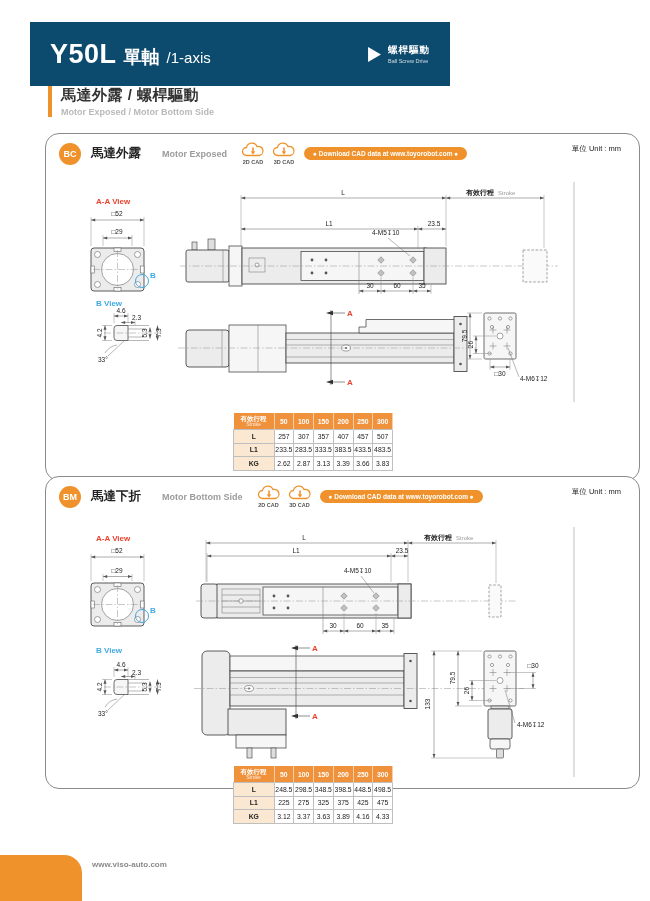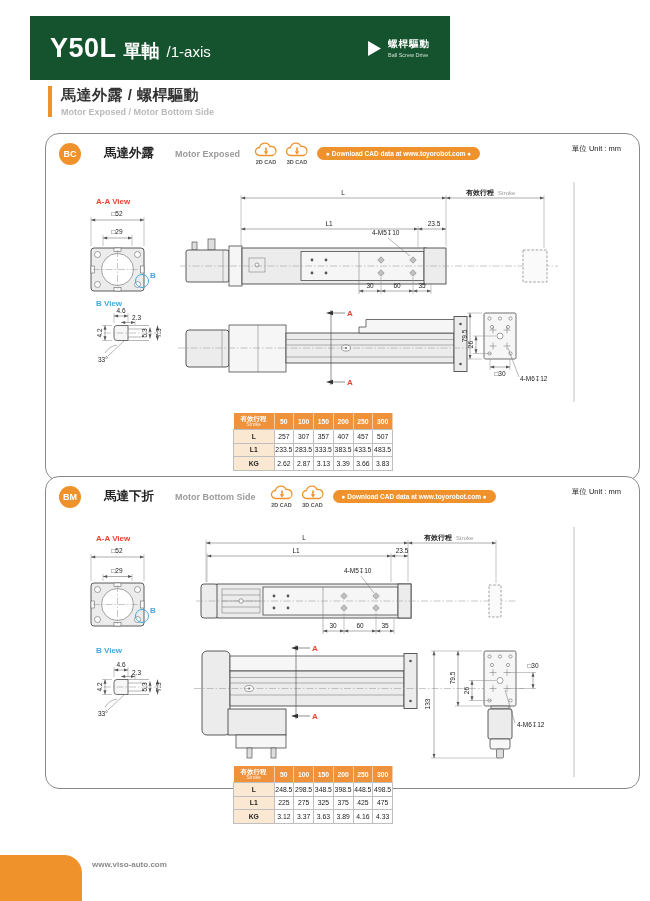--- a/index.html
+++ b/index.html
@@ -1,19 +1,19 @@
 <!DOCTYPE html>
 <html><head>
 <meta charset="utf-8">
 <style>
   html,body{margin:0;padding:0}
   body{width:650px;height:901px;position:relative;background:#fff;overflow:hidden;
        font-family:"Liberation Sans","DejaVu Sans",sans-serif}
   
-  .hdr{position:absolute;left:30px;top:16px;width:420px;height:64px;background:#14532d;color:#fff;
+  .hdr{position:absolute;left:30px;top:22px;width:420px;height:64px;background:#0c4a6e;color:#fff;
        display:flex;align-items:center;justify-content:space-between;padding:12px 20px;box-sizing:border-box}
   .hdr-title{display:flex;align-items:baseline;gap:7px}
   .model{font-size:27px;font-weight:bold;letter-spacing:.5px}
   .axis-zh{font-size:18px;font-weight:bold}
   .axis-en{font-size:15px}
   .hdr-badge{display:flex;align-items:center;gap:7px}
   .tri{width:13px;height:15px}
   .badge-zh{font-size:9.5px;font-weight:bold;letter-spacing:1px}
   .badge-en{font-size:5.5px;color:rgba(255,255,255,.8);margin-top:1px}
   
@@ -21,21 +21,21 @@
   .sect-title{font-size:15px;font-weight:bold;color:#333;letter-spacing:.5px}
   .sect-sub{font-size:9px;font-weight:bold;color:#b9b9b9;margin-top:2px}
   
   .panel{position:absolute;left:45px;width:595px;border:1.2px solid #8a8a8a;border-radius:14px;
          background:#fff;box-sizing:border-box}
   #panel-bc{top:133px;height:348px}
   #panel-bm{top:476px;height:313px}
   .phead{position:absolute;left:13px;top:8px;display:flex;align-items:center;z-index:2}
   .code-circle{width:22px;height:22px;border-radius:50%;background:#F0922B;color:#fff;font-size:9px;
          font-weight:bold;display:flex;align-items:center;justify-content:center}
-  .pname-zh{font-size:12.5px;font-weight:bold;color:#222;margin-left:23px}
+  .pname-zh{font-size:12.5px;font-weight:bold;color:#222;margin-left:10px}
   .pname-en{font-size:9px;font-weight:bold;color:#9b9b9b;margin-left:21px}
   .cad{display:flex;align-items:flex-start;margin-left:14px;gap:7px}
   .cad-item{display:flex;flex-direction:column;align-items:center}
   .cad-item svg{width:24px;height:16px}
   .cad-lbl{font-size:5.5px;color:#555;font-weight:bold;margin-top:1px}
   .pill{margin-left:8px;background:#F0922B;color:#fff;font-size:6.5px;font-weight:bold;
         padding:3px 9px;border-radius:9px;white-space:nowrap}
   .unit{position:absolute;right:18px;top:10px;font-size:7.5px;color:#222;z-index:2}
   svg.draw{position:absolute;left:0;top:0}
   

